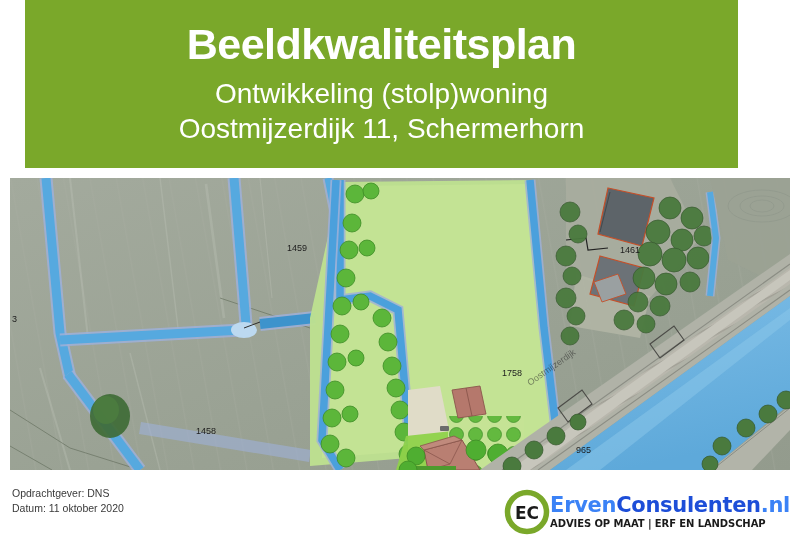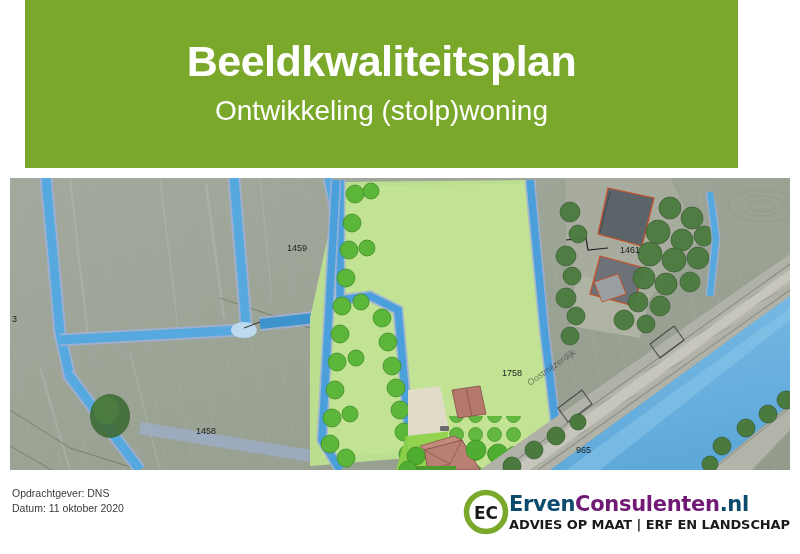--- a/index.html
+++ b/index.html
@@ -49,40 +49,41 @@
   .logo{
     position:absolute;right:10px;top:19px;
     display:flex;align-items:center;
   }
   .logo-mark{width:46px;height:46px;flex:0 0 auto;}
   .logo-text{display:flex;flex-direction:column;line-height:1;}
   .logo-word{
     font-size:21px;font-weight:bold;letter-spacing:-0.3px;white-space:nowrap;
     font-family:"DejaVu Sans","Liberation Sans",sans-serif;
   }
-  .w-black{color:#0c4a6e;}
-  .w-green{color:#701a75;}
+  .w-black{color:#3b82f6;}
+  .w-green{color:#1d4ed8;}
   .logo-tag{
-    margin-top:3px;font-size:13px;font-weight:bold;color:#1a1a1a;
+    margin-top:3px;font-size:10px;font-weight:bold;color:#1a1a1a;
     letter-spacing:-0.1px;white-space:nowrap;
     font-family:"DejaVu Sans","Liberation Sans",sans-serif;
   }
 
   .plabel{font-family:"Liberation Sans",sans-serif;font-size:9px;fill:#2b2b2b;}
   .plabel-dark{font-family:"Liberation Sans",sans-serif;font-size:9px;fill:#1d1d1d;}
 </style>
 </head>
 <body>
 
 <div class="page">
 
   <div class="banner">
     <h1 class="banner-title">Beeldkwaliteitsplan</h1>
     <div class="banner-sub">
       <div>Ontwikkeling (stolp)woning</div>
+      <div>Oostmijzerdijk 11, Schermerhorn</div>
     </div>
   </div>
 
   <div class="map-wrap">
     <svg class="map-svg" viewBox="0 0 780 292" preserveAspectRatio="none">
       <defs>
         <linearGradient id="fieldGrad" x1="0" y1="0" x2="1" y2="1">
           <stop offset="0%" stop-color="#a3aa9d"></stop>
           <stop offset="55%" stop-color="#9aa294"></stop>
           <stop offset="100%" stop-color="#939b8d"></stop>

